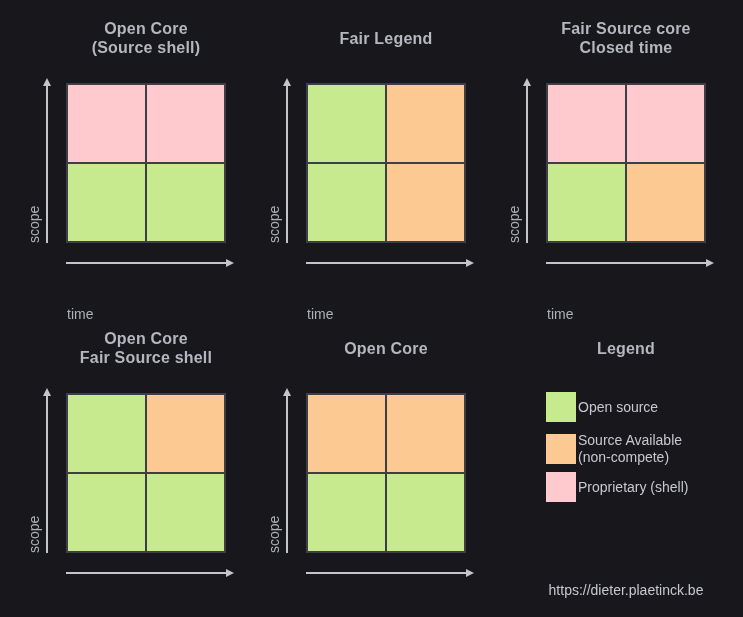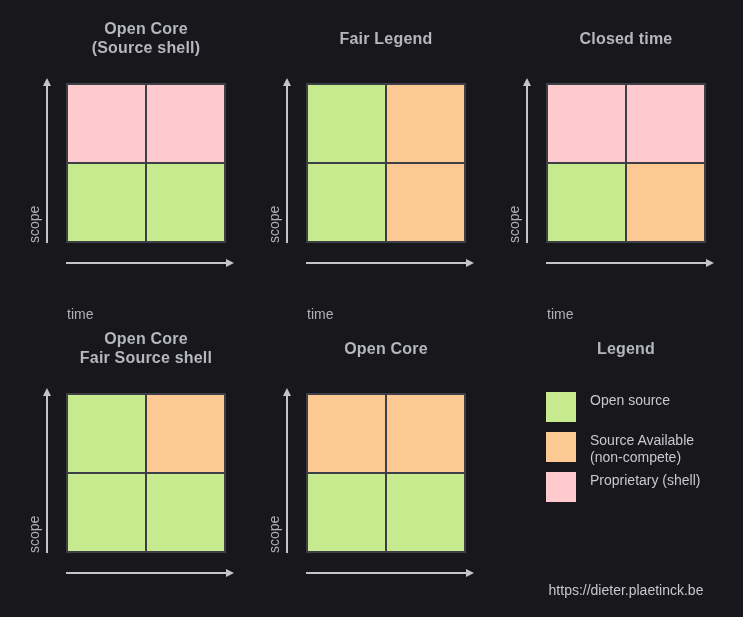--- a/index.html
+++ b/index.html
@@ -50,21 +50,21 @@
   }
   .ylabel{
     position:absolute;left:0;top:243px;transform-origin:0 0;transform:rotate(-90deg);
     font-size:14px;color:var(--axis_text);white-space:nowrap;
   }
   .xlabel{
     position:absolute;left:41px;top:269px;font-size:14px;color:var(--axis_text);margin-top:37px;
   }
 
   .legend-row{
-    position:absolute;left:40px;display:flex;gap:14px;
+    position:absolute;left:40px;display:flex;align-items:center;gap:2px;
   }
   .swatch{width:30px;height:30px;flex:0 0 auto;}
   .legend-label{
     font-size:14px;line-height:17px;color:var(--legend_text);
   }
   .legend-label div:empty{display:none;}
   .footer{
     position:absolute;left:0;top:272px;width:240px;text-align:center;
     font-size:14px;color:var(--legend_text);
   }
@@ -103,20 +103,21 @@
       <div class="cell" style="background: rgb(200, 234, 142);"></div>
       <div class="cell" style="background: rgb(253, 201, 146);"></div>
     </div>
     <div class="xaxis"></div>
     <div class="ylabel">scope</div>
     <div class="xlabel">time</div>
   </div>
 
   <div class="block row0 col2">
     <div class="ctitle">
+      <div>Fair Source core</div>
       <div>Closed time</div>
     </div>
     <div class="yaxis"></div>
     <div class="grid">
       <div class="cell" style="background: rgb(255, 202, 205);"></div>
       <div class="cell" style="background: rgb(255, 202, 205);"></div>
       <div class="cell" style="background: rgb(200, 234, 142);"></div>
       <div class="cell" style="background: rgb(253, 201, 146);"></div>
     </div>
     <div class="xaxis"></div>

